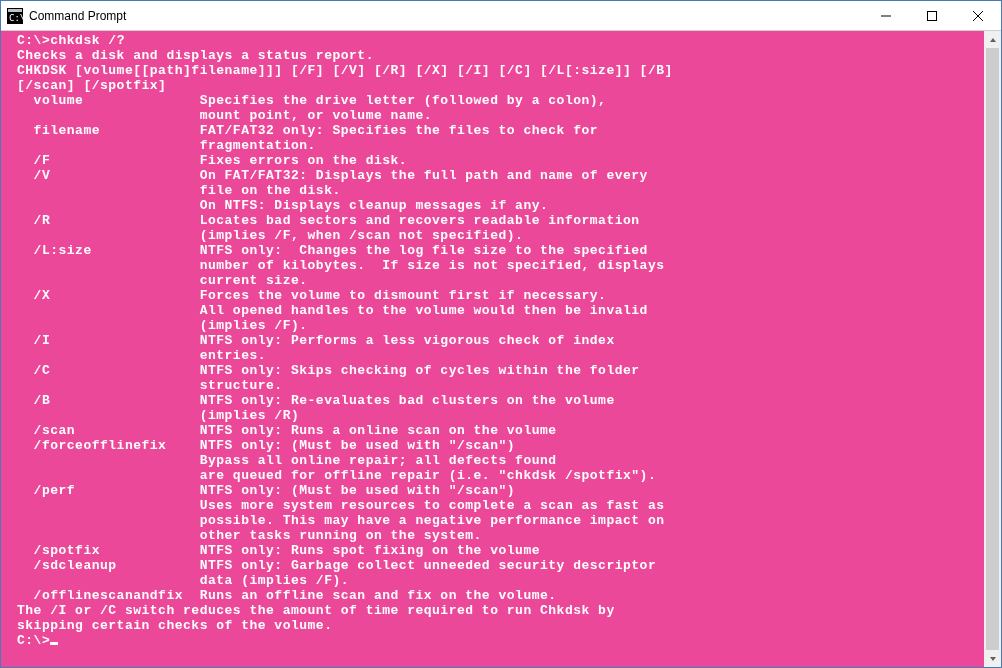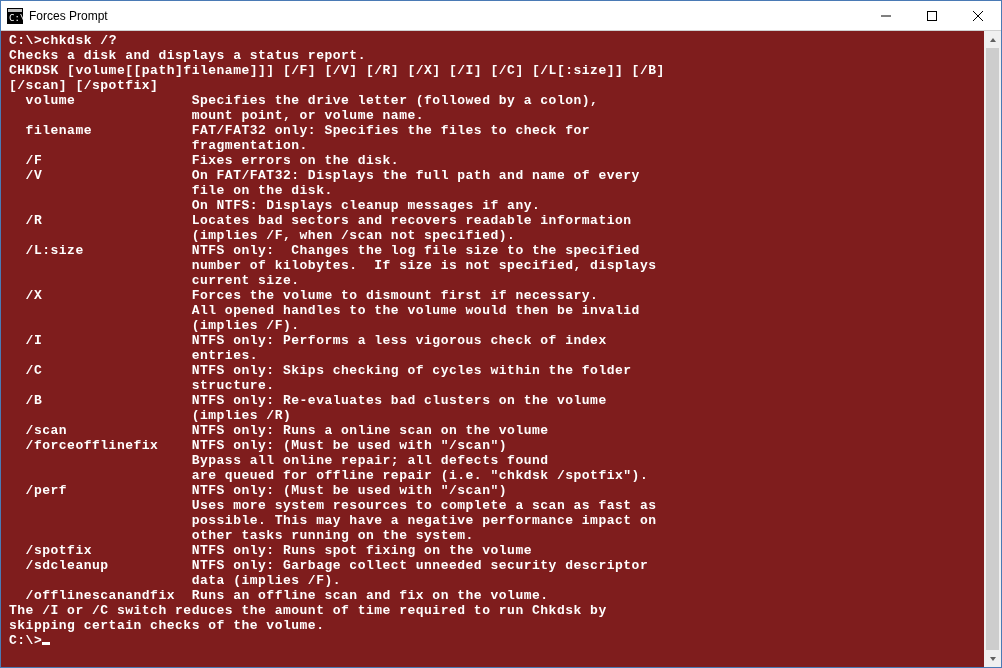--- a/index.html
+++ b/index.html
@@ -51,26 +51,26 @@
       font-size: 10px;
     }
     .titlebar-btn svg { width: 10px; height: 10px; }
     .console-area {
       flex: 1;
       display: flex;
       background: #000;
     }
     .console {
       flex: 1;
-      background: #7f1d1d;
+      background: #ec4899;
       color: #fff;
       font-family: "Consolas", "Courier New", monospace;
       font-size: 13px;
       line-height: 15px;
-      padding: 2px 8px;
+      padding: 2px 16px;
       white-space: pre;
       overflow: hidden;
       font-weight: bold;
       letter-spacing: 0.5px;
     }
     .scrollbar {
       width: 17px;
       background: #f0f0f0;
       display: flex;
       flex-direction: column;
@@ -112,21 +112,21 @@
 
 <div class="window">
   <div class="titlebar">
     <span class="titlebar-icon">
       <svg viewBox="0 0 16 16">
         <rect x="0" y="0" width="16" height="16" fill="#000"></rect>
         <rect x="1" y="1" width="14" height="3" fill="#c0c0c0"></rect>
         <text x="2" y="13" font-size="9" fill="#fff" font-family="monospace">C:\</text>
       </svg>
     </span>
-    <span class="titlebar-title">Forces Prompt</span>
+    <span class="titlebar-title">Command Prompt</span>
     <div class="titlebar-controls">
       <div class="titlebar-btn">
         <svg viewBox="0 0 10 10">
             <line x1="0" y1="5" x2="10" y2="5" stroke="#000" stroke-width="1"></line>
           </svg>
       </div>
       <div class="titlebar-btn">
         <svg viewBox="0 0 10 10">
             <rect x="0.5" y="0.5" width="9" height="9" fill="none" stroke="#000" stroke-width="1"></rect>
           </svg>

